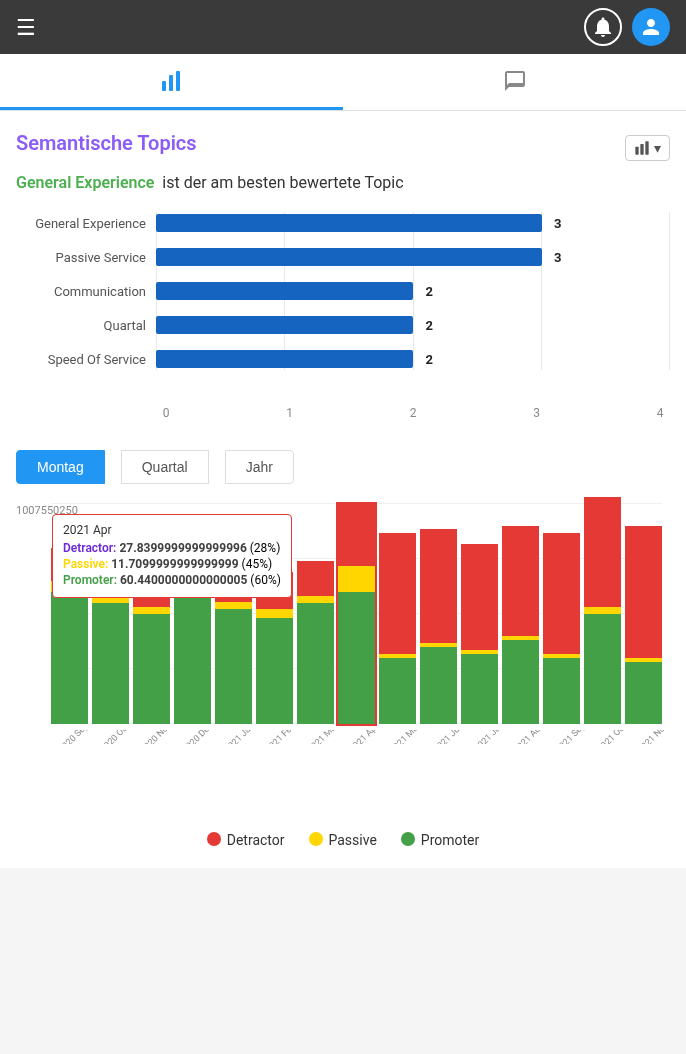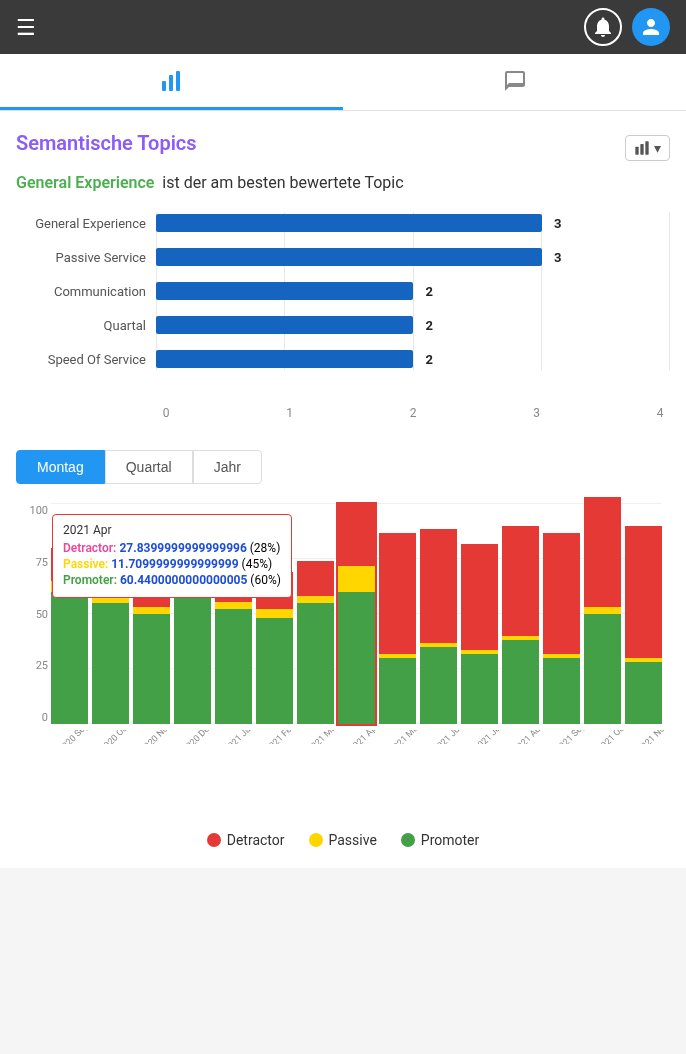--- a/index.html
+++ b/index.html
@@ -182,21 +182,21 @@
       background: #e8e8e8;
       height: 100%;
     }
 
     
     .sentiment-section {
       margin-top: 30px;
     }
     .tab-buttons {
       display: flex;
-      gap: 0;
+      gap: 16px;
       margin: 14px 0 20px 0;
     }
     .time-btn {
       padding: 8px 20px;
       font-size: 14px;
       border: 1px solid #ddd;
       background: white;
       cursor: pointer;
       color: #555;
     }
@@ -224,21 +224,21 @@
     }
 
     
     .y-axis {
       position: absolute;
       left: 0;
       top: 0;
       bottom: 0;
       width: 32px;
       display: flex;
-      flex-direction: column;
+      flex-direction: row;
       justify-content: space-between;
       padding-bottom: 0;
     }
     .y-label {
       font-size: 11px;
       color: #888;
       text-align: right;
     }
 
     .stacked-bar-group {
@@ -304,36 +304,35 @@
       pointer-events: none;
     }
     .tooltip-date {
       font-size: 12px;
       color: #333;
       margin-bottom: 4px;
     }
     .tooltip-row {
       margin: 2px 0;
     }
-    .tooltip-red { color: #ec4899; font-weight: 600; }
+    .tooltip-red { color: #6d28d9; font-weight: 600; }
     .tooltip-yellow { color: #FFD600; font-weight: 600; }
     .tooltip-green { color: #43A047; font-weight: 600; }
-    .tooltip-val { color: #1d4ed8; font-weight: 700; }
+    .tooltip-val { color: #404040; font-weight: 700; }
 
     
     .legend {
       display: flex;
       justify-content: center;
       gap: 24px;
       margin-top: 8px;
       flex-wrap: wrap;
     }
     .legend-item {
       display: flex;
-      align-items: center;
       gap: 6px;
       font-size: 14px;
       color: #333;
     }
     .legend-dot {
       width: 14px;
       height: 14px;
       border-radius: 50%;
     }
 

